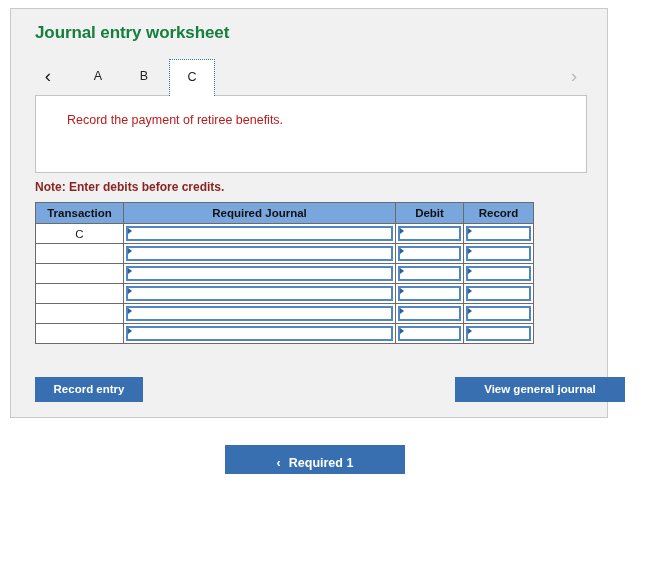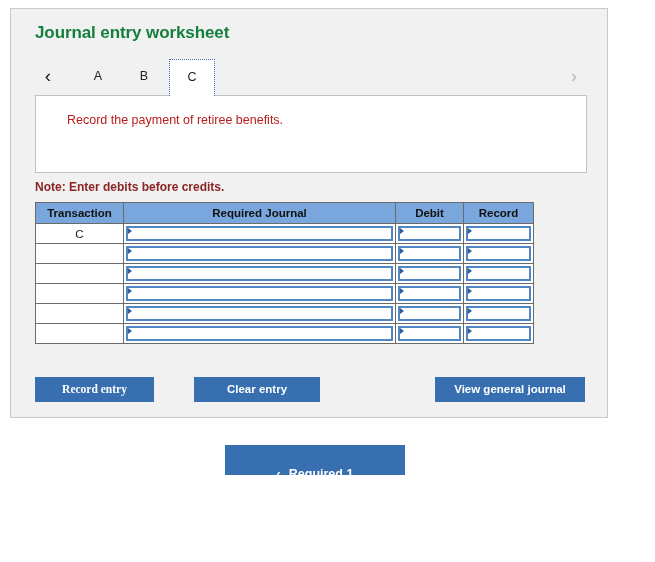--- a/index.html
+++ b/index.html
@@ -183,34 +183,34 @@
     font-size: 11.5px;
     font-weight: bold;
     border: none;
     text-align: center;
     line-height: 25px;
     height: 25px;
     cursor: pointer;
     padding: 0;
     font-family: "Liberation Sans", sans-serif;
   }
-  .btn-record { left: 24px;  top: 368px; width: 119px; font-family: Liberation Serif, serif; }
+  .btn-record { left: 24px;  top: 368px; width: 108px; }
   .btn-clear  { left: 183px; top: 368px; width: 126px; }
-  .btn-view   { left: 424px; top: 368px; width: 150px; }
+  .btn-view   { left: 444px; top: 368px; width: 170px; }
 
   
   .nav-btn {
     position: absolute;
     height: 29px;
     line-height: 29px;
     font-size: 12.5px;
     font-weight: bold;
     border: none;
     text-align: center;
-    padding: 15px;
+    padding: 4px;
     font-family: "Liberation Sans", sans-serif;
     color: #ffffff;
   }
   .nav-prev {
     left: 225px;
     top: 445px;
     width: 180px;
     background: #376fb1;
     cursor: pointer;
   }
@@ -336,21 +336,20 @@
               <div class="cell-input"></div>
             </td>
           <td>
               <div class="cell-input"></div>
             </td>
         </tr>
       </tbody>
     </table>
 
     <button class="btn btn-record">Record entry</button>
-    <button class="btn btn-clear">Clear entry</button>
     <button class="btn btn-view">View general journal</button>
 
   </div>
 
   <button class="nav-btn nav-prev">
     <span class="nav-chev">‹</span><span>Required 1</span>
   </button>
 
 
 </div>

